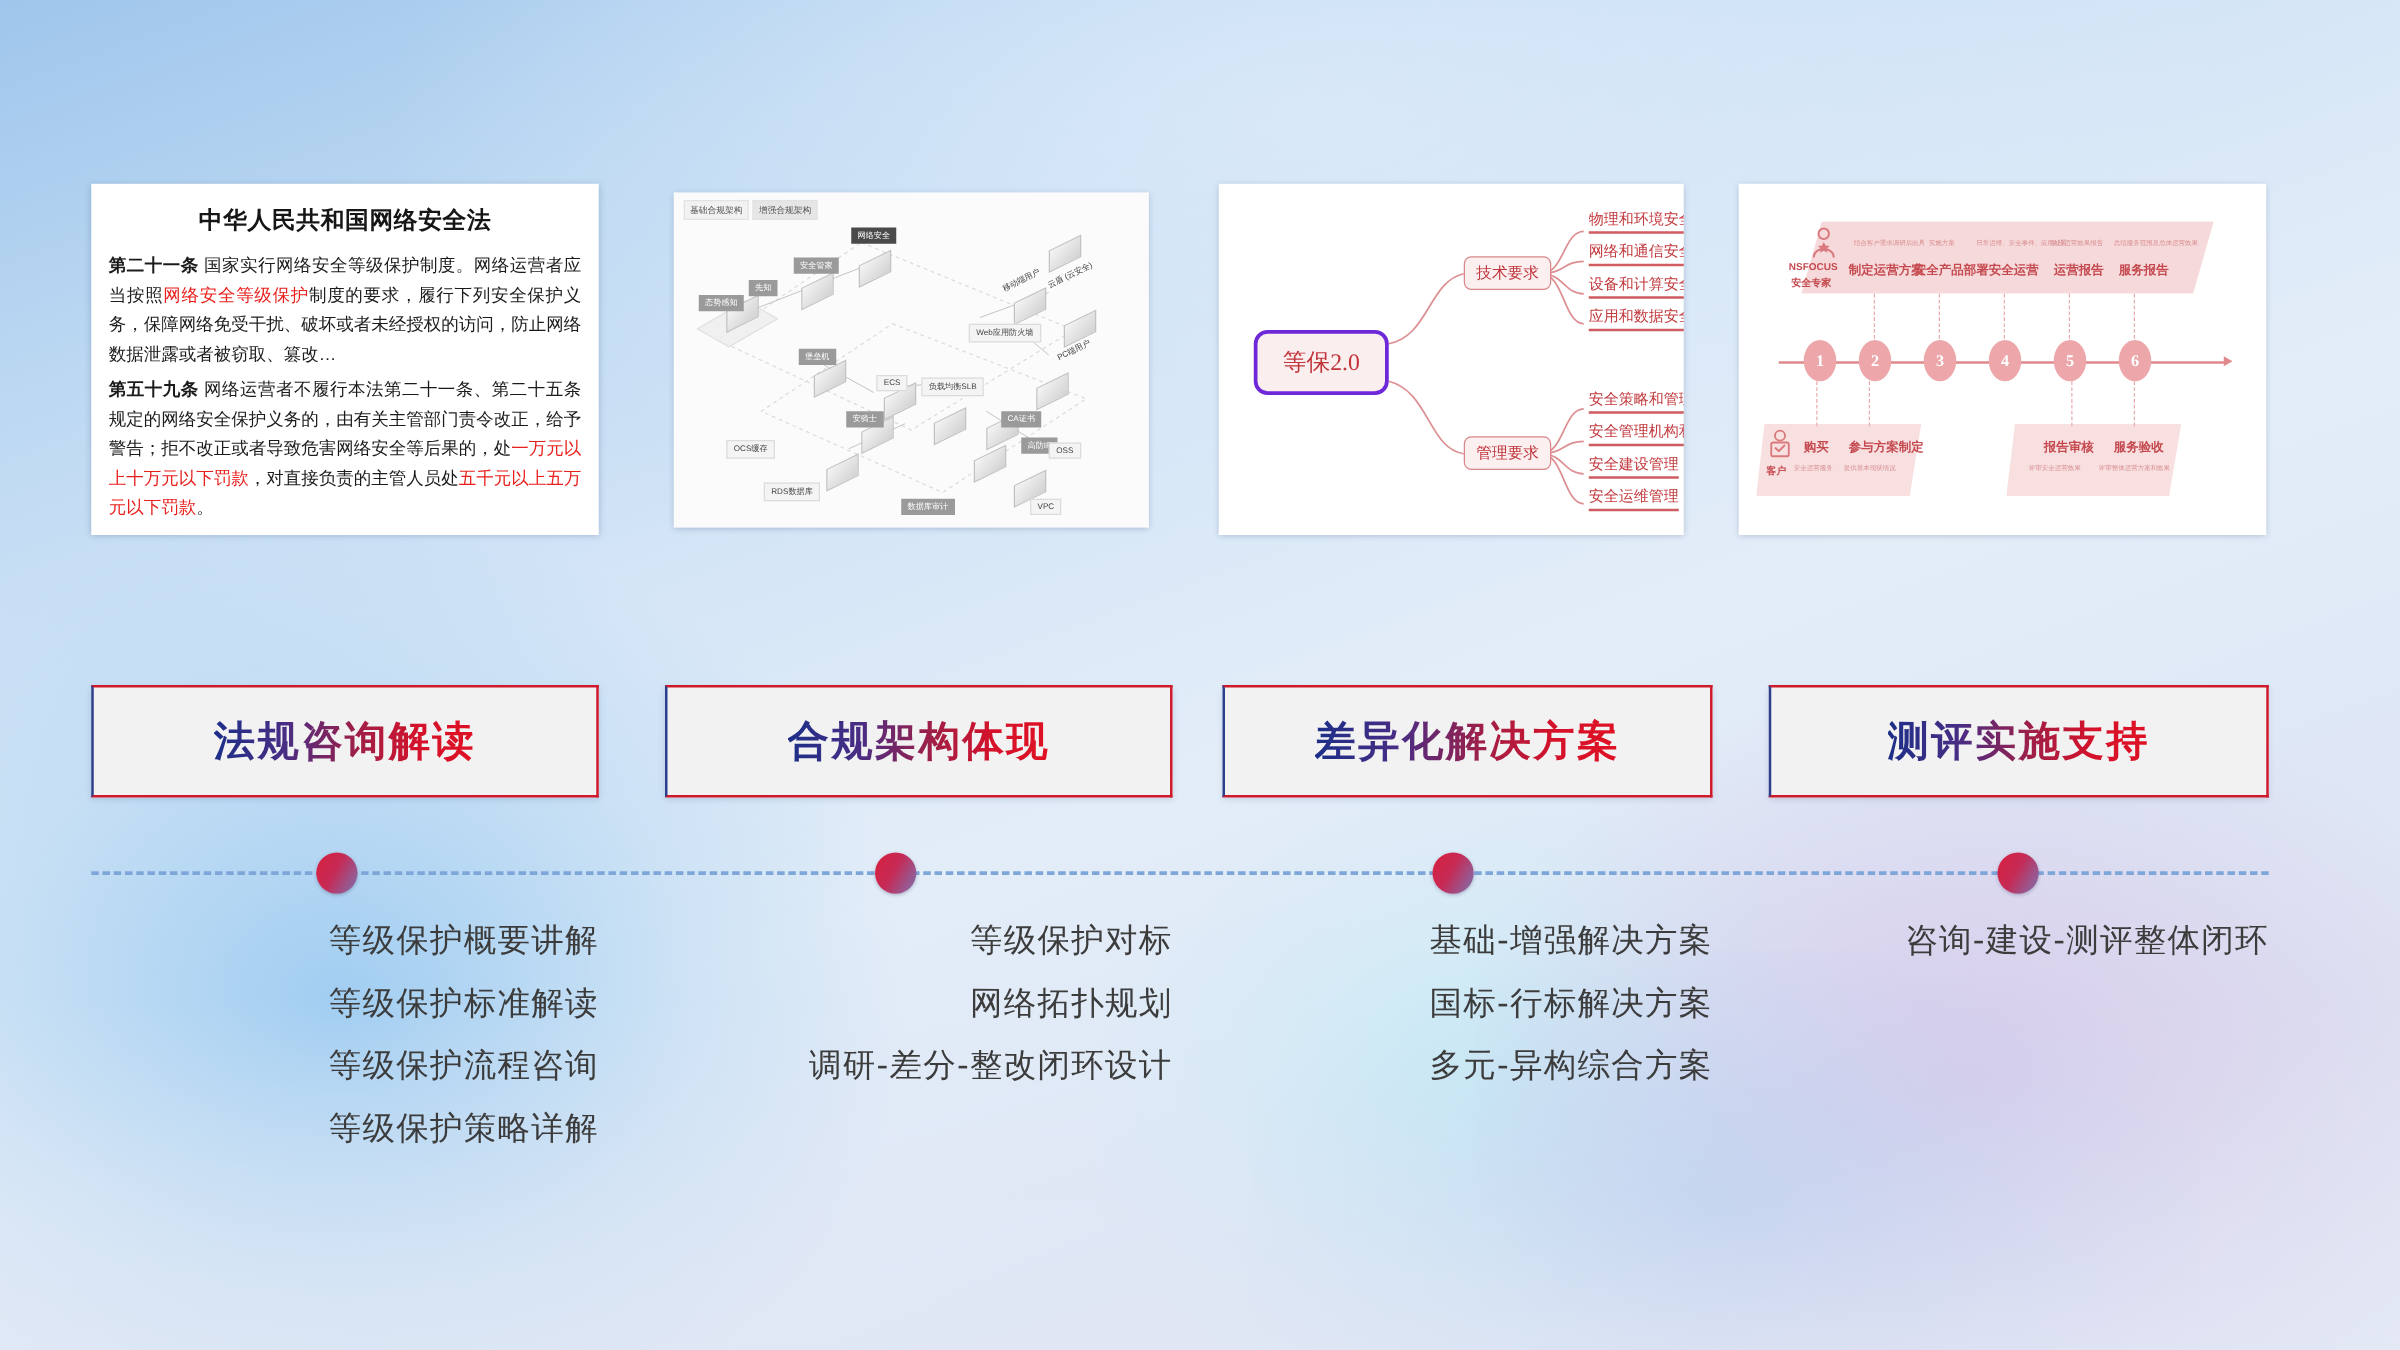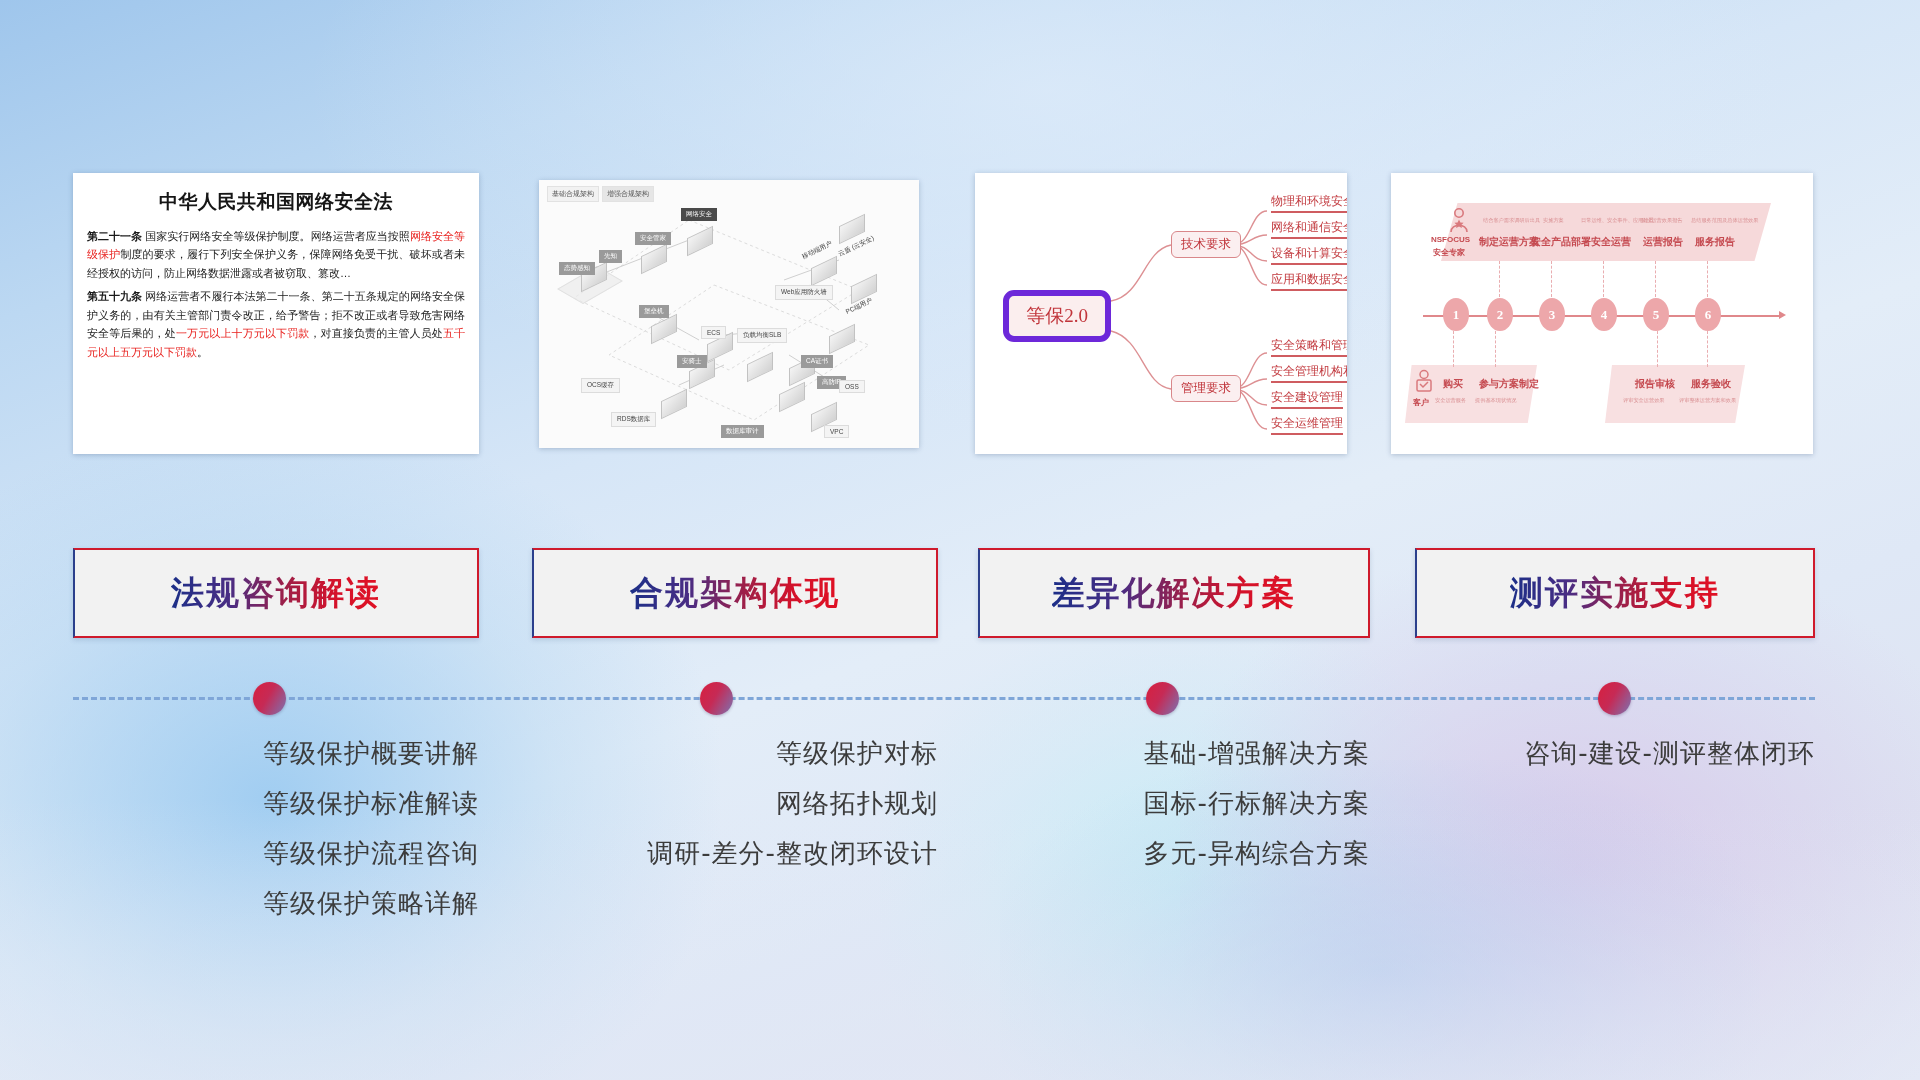--- a/index.html
+++ b/index.html
@@ -35,39 +35,39 @@
     position:absolute; left:300px; top:-260px; width:1500px; height:700px;
     background:radial-gradient(ellipse at center, rgba(223,236,250,.75) 0%, rgba(223,236,250,0) 70%);
   }
   #bg-vignette{
     position:absolute; inset:0;
     background:linear-gradient(180deg, rgba(255,255,255,0) 74%, rgba(226,232,245,.55) 100%);
   }
 
   
   .thumb-row{
-    position:absolute; top:166px; left:0; width:1776px; height:290px;
+    position:absolute; top:140px; left:0; width:1776px; height:290px;
   }
   .thumb{
     position:absolute; background:#fff;
     box-shadow:0 1px 5px rgba(40,70,110,.28);
     overflow:hidden;
   }
   .thumb-1{ left:73px;  top:7px;  width:406px; height:281px; }
   .thumb-2{ left:539px; top:14px; width:380px; height:268px; background:#fafafa;}
   .thumb-3{ left:975px; top:7px;  width:372px; height:281px; }
   .thumb-4{ left:1391px;top:7px;  width:422px; height:281px; }
 
   
   .law-title{
     text-align:center; font-size:19px; font-weight:bold; color:#161616;
     margin:16px 0 12px 0; letter-spacing:.5px;
     font-family:"DejaVu Sans","Liberation Sans",sans-serif;
   }
-  .law-body{ padding:0 14px; font-size:11px; line-height:1.68; color:#1b1b1b; text-align:justify;}
+  .law-body{ padding:0 14px; font-size:14px; line-height:1.68; color:#1b1b1b; text-align:justify;}
   .law-body p{ margin-bottom:5px; }
   .law-body b{ font-weight:bold; }
   .hl{ color:#e8201d; }
 
   
   .arch{ position:absolute; inset:0; background:#fbfbfb; }
   .arch-tabs{ position:absolute; left:8px; top:6px; display:flex; gap:3px; }
   .arch-tab{
     font-size:7px; color:#555; padding:2px 4px; background:#f2f2f2;
     border:1px solid #e2e2e2;
@@ -92,21 +92,21 @@
   .iso-plate{
     position:absolute; width:46px; height:26px;
     background:rgba(235,235,235,.7); border:1px solid #e0e0e0;
     transform:rotate(-30deg) skewX(30deg);
   }
 
   
   .mm{ position:absolute; inset:0; }
   .mm-center{
     position:absolute; left:28px; top:117px; width:108px; height:52px;
-    border:6px solid #6d28d9; border-radius:11px; background:#fbeeee;
+    border:3px solid #6d28d9; border-radius:11px; background:#fbeeee;
     display:flex; align-items:center; justify-content:center;
     color:#c1343a; font-size:19px;
     font-family:"Liberation Serif","DejaVu Serif",serif;
   }
   .mm-node{
     position:absolute; border:1.6px solid #d9878a; border-radius:6px;
     background:#fbeff0; color:#c0353b; font-size:12.5px;
     padding:4px 9px; white-space:nowrap;
     font-family:"Liberation Serif","DejaVu Serif",serif;
   }

